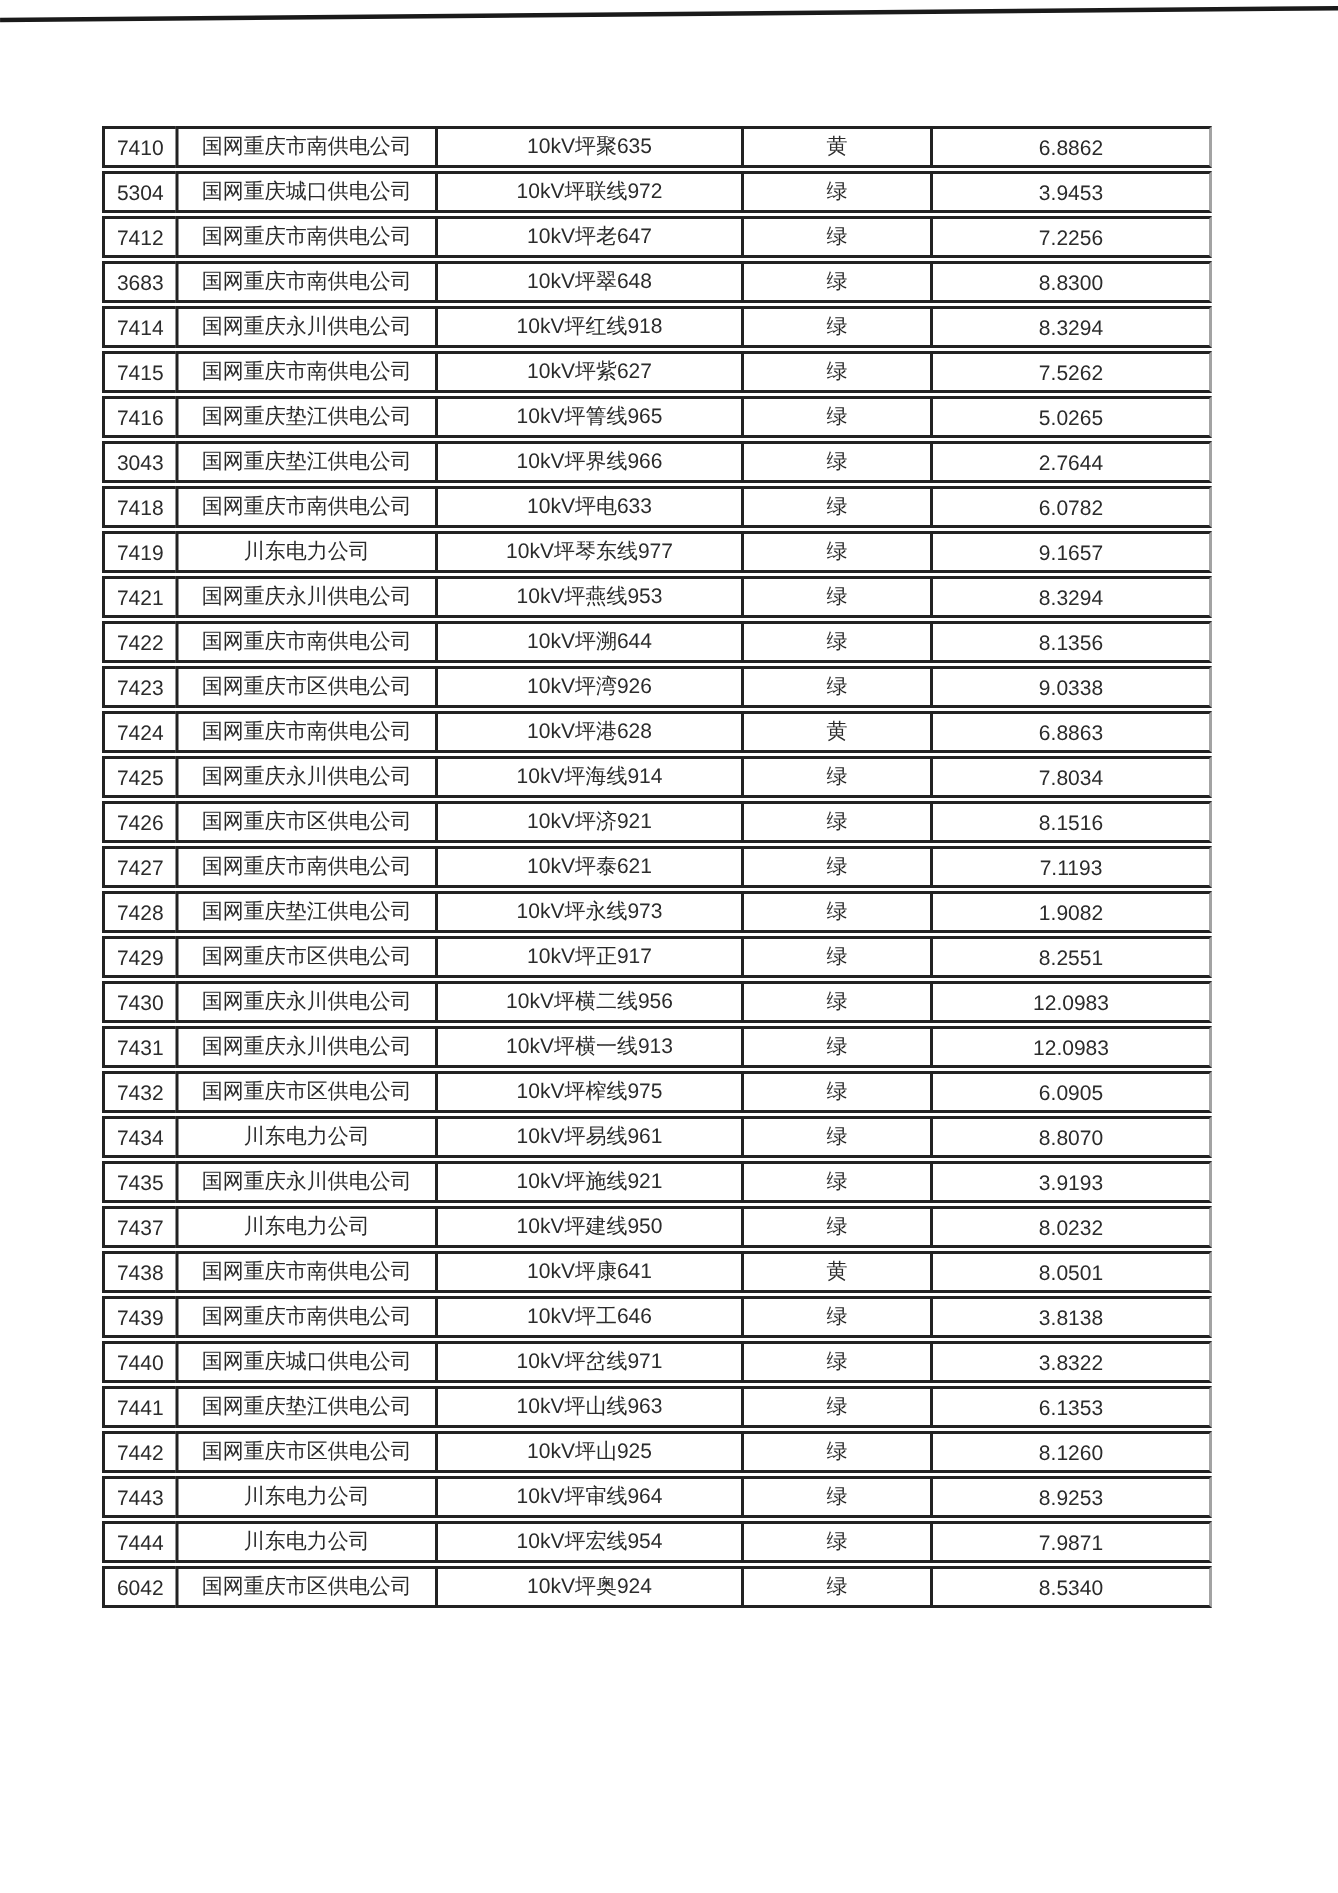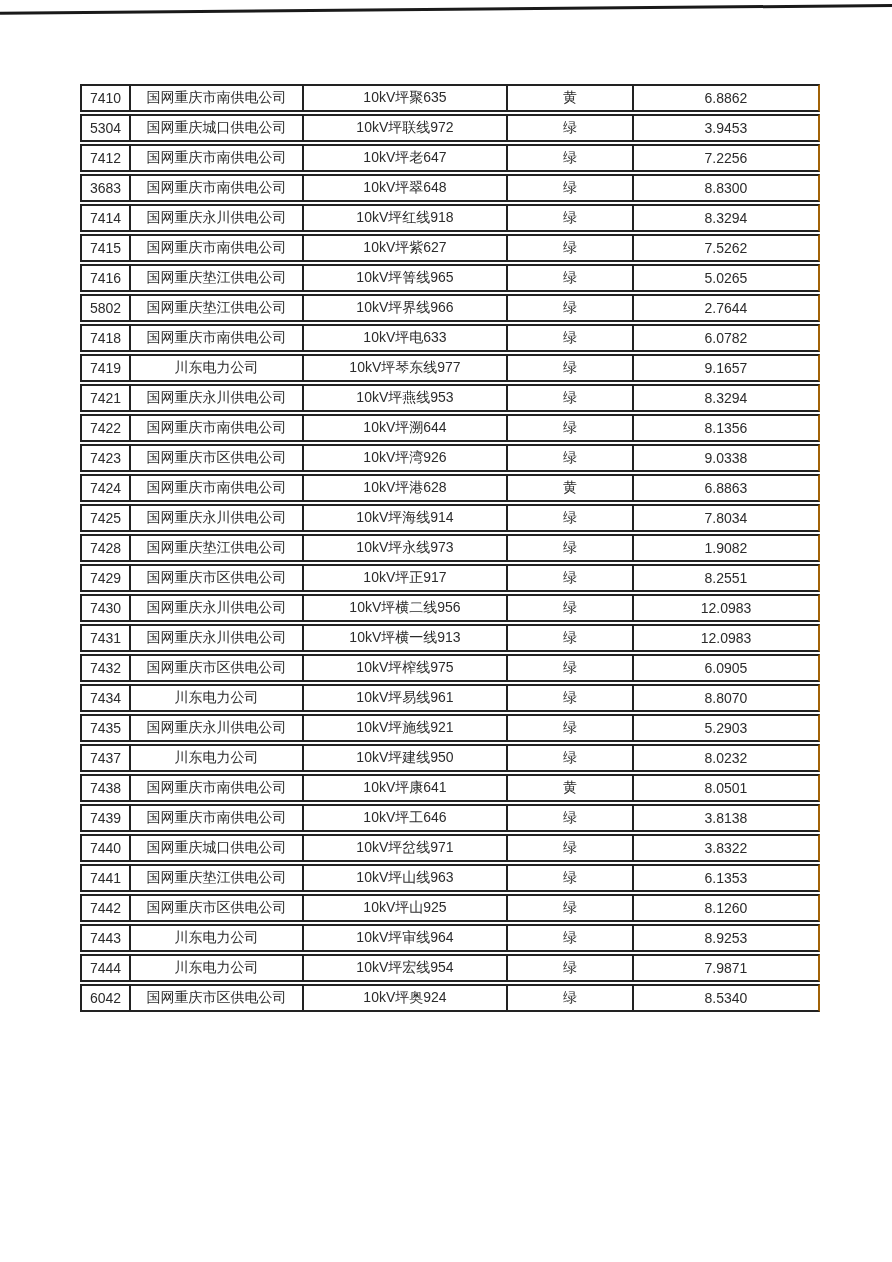--- a/index.html
+++ b/index.html
@@ -21,21 +21,21 @@
     top: 4px;
     left: 0;
     width: 100%;
     height: 3px;
     background: #1a1a1a;
     transform: rotate(-0.5deg);
     transform-origin: 100% 50%;
   }
   .table-wrap {
     position: absolute;
-    left: 80px;
+    left: 68px;
     top: 82px;
   }
   table.grid {
     border-collapse: separate;
     border-spacing: 0 2px;
     table-layout: fixed;
     width: 740px;
   }
   table.grid td {
     height: 24px;
@@ -44,21 +44,21 @@
     vertical-align: middle;
     font-size: 14px;
     color: #2b2b2b;
     border-top: 2px solid #222222;
     border-bottom: 2px solid #222222;
     border-left: 2px solid #222222;
     white-space: nowrap;
     overflow: hidden;
   }
   table.grid td:last-child {
-    border-right: 2px solid #a16207;
+    border-right: 2px solid #a3a3a3;
   }
   col.c-id     { width: 49px; }
   col.c-comp   { width: 173px; }
   col.c-line   { width: 204px; }
   col.c-status { width: 126px; }
   col.c-value  { width: 188px; }
 </style>
 </head>
 <body>
 
@@ -117,21 +117,21 @@
             <td>7.5262</td>
           </tr>
           <tr>
             <td>7416</td>
             <td>国网重庆垫江供电公司</td>
             <td>10kV坪箐线965</td>
             <td>绿</td>
             <td>5.0265</td>
           </tr>
           <tr>
-            <td>5802</td>
+            <td>3043</td>
             <td>国网重庆垫江供电公司</td>
             <td>10kV坪界线966</td>
             <td>绿</td>
             <td>2.7644</td>
           </tr>
           <tr>
             <td>7418</td>
             <td>国网重庆市南供电公司</td>
             <td>10kV坪电633</td>
             <td>绿</td>
@@ -173,20 +173,34 @@
             <td>6.8863</td>
           </tr>
           <tr>
             <td>7425</td>
             <td>国网重庆永川供电公司</td>
             <td>10kV坪海线914</td>
             <td>绿</td>
             <td>7.8034</td>
           </tr>
           <tr>
+            <td>7426</td>
+            <td>国网重庆市区供电公司</td>
+            <td>10kV坪济921</td>
+            <td>绿</td>
+            <td>8.1516</td>
+          </tr>
+          <tr>
+            <td>7427</td>
+            <td>国网重庆市南供电公司</td>
+            <td>10kV坪泰621</td>
+            <td>绿</td>
+            <td>7.1193</td>
+          </tr>
+          <tr>
             <td>7428</td>
             <td>国网重庆垫江供电公司</td>
             <td>10kV坪永线973</td>
             <td>绿</td>
             <td>1.9082</td>
           </tr>
           <tr>
             <td>7429</td>
             <td>国网重庆市区供电公司</td>
             <td>10kV坪正917</td>
@@ -219,21 +233,21 @@
             <td>川东电力公司</td>
             <td>10kV坪易线961</td>
             <td>绿</td>
             <td>8.8070</td>
           </tr>
           <tr>
             <td>7435</td>
             <td>国网重庆永川供电公司</td>
             <td>10kV坪施线921</td>
             <td>绿</td>
-            <td>5.2903</td>
+            <td>3.9193</td>
           </tr>
           <tr>
             <td>7437</td>
             <td>川东电力公司</td>
             <td>10kV坪建线950</td>
             <td>绿</td>
             <td>8.0232</td>
           </tr>
           <tr>
             <td>7438</td>

